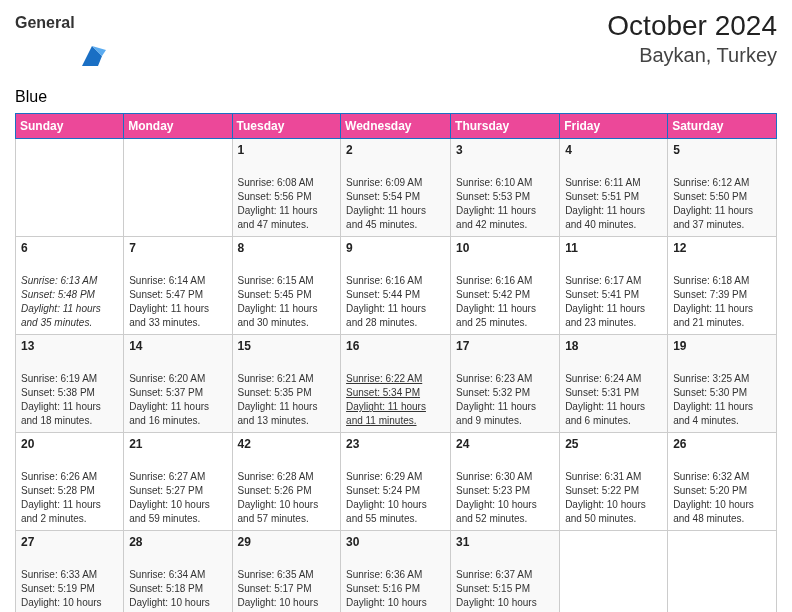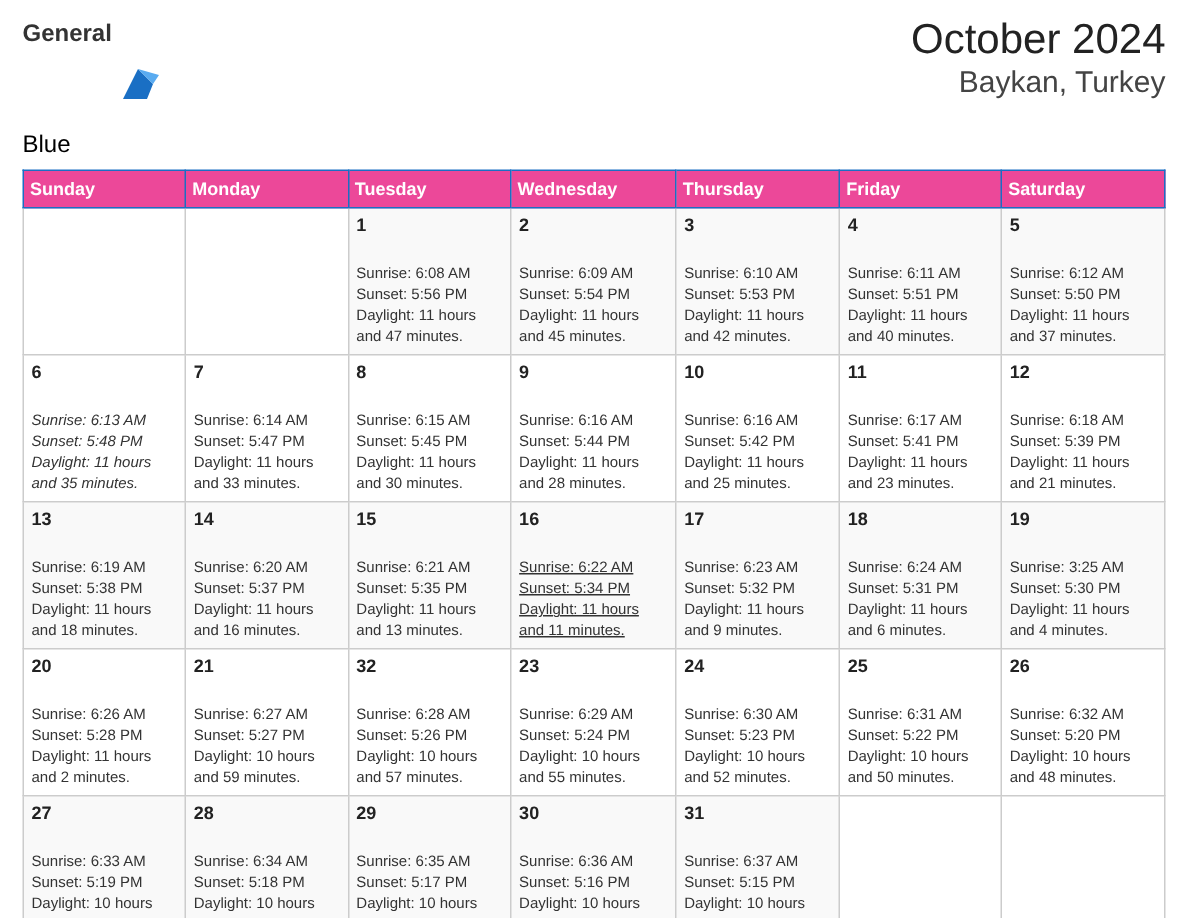--- a/index.html
+++ b/index.html
@@ -188,21 +188,21 @@
           </td>
           <td>
             <div class="day-number">11</div>
             <div class="day-info" style="white-space: pre-line;">Sunrise: 6:17 AM
 Sunset: 5:41 PM
 Daylight: 11 hours and 23 minutes.</div>
           </td>
           <td>
             <div class="day-number">12</div>
             <div class="day-info" style="white-space: pre-line;">Sunrise: 6:18 AM
-Sunset: 5:39 PM
+Sunset: 7:39 PM
 Daylight: 11 hours and 21 minutes.</div>
           </td>
         </tr>
         <tr>
           <td>
             <div class="day-number">13</div>
             <div class="day-info" style="white-space: pre-line;">Sunrise: 6:19 AM
 Sunset: 5:38 PM
 Daylight: 11 hours and 18 minutes.</div>
           </td>
@@ -250,21 +250,21 @@
 Sunset: 5:28 PM
 Daylight: 11 hours and 2 minutes.</div>
           </td>
           <td>
             <div class="day-number">21</div>
             <div class="day-info" style="white-space: pre-line;">Sunrise: 6:27 AM
 Sunset: 5:27 PM
 Daylight: 10 hours and 59 minutes.</div>
           </td>
           <td>
-            <div class="day-number">32</div>
+            <div class="day-number">42</div>
             <div class="day-info" style="white-space: pre-line;">Sunrise: 6:28 AM
 Sunset: 5:26 PM
 Daylight: 10 hours and 57 minutes.</div>
           </td>
           <td>
             <div class="day-number">23</div>
             <div class="day-info" style="white-space: pre-line;">Sunrise: 6:29 AM
 Sunset: 5:24 PM
 Daylight: 10 hours and 55 minutes.</div>
           </td>

